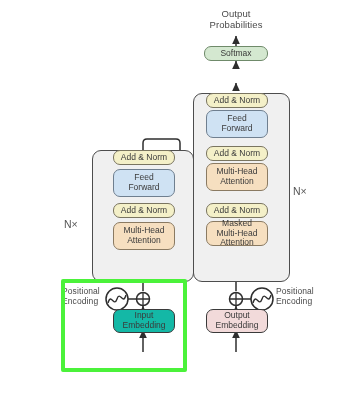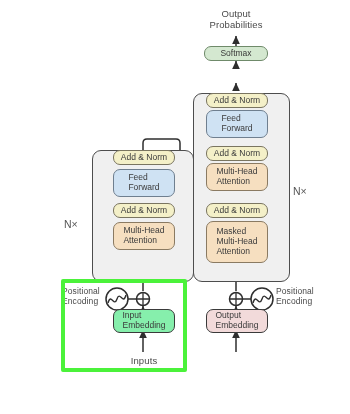--- a/index.html
+++ b/index.html
@@ -2,21 +2,21 @@
 <html><head>
 <meta charset="utf-8">
 <style>
   html,body{margin:0;padding:0;background:#ffffff;}
   body{width:350px;height:414px;position:relative;overflow:hidden;
        font-family:"Liberation Sans","DejaVu Sans",sans-serif;color:#3a3a3a;}
   #diagram{position:absolute;left:0;top:0;width:350px;height:414px;}
   .lbl{position:absolute;text-align:center;line-height:1.18;color:#4a4a4a;
        white-space:pre-line;letter-spacing:.1px;}
   .box{position:absolute;box-sizing:border-box;display:flex;align-items:center;
-       justify-content:center;line-height:1.15;border-radius:7px;}
+       justify-content:center;text-align:center;line-height:1.15;border-radius:7px;}
   .panel{position:absolute;box-sizing:border-box;background:#f0f0f0;
          border:1.3px solid #4d4d4d;border-radius:9px;}
   .greenbox{position:absolute;box-sizing:border-box;background:transparent;
             border:4px solid #4bf23a;border-radius:2px;}
   .nx{position:absolute;font-size:10.5px;color:#555;}
   svg{position:absolute;left:0;top:0;overflow:visible;}
 </style>
 </head>
 <body>
 
@@ -153,47 +153,46 @@
 
   <div class="box" style="left:206px;top:163px;width:62px;height:28px;background:#f6dfc0;
               border:1.3px solid #8a7a62;font-size:8.5px;white-space:pre-line;">
     <span>Multi-Head
 Attention</span>
   </div>
 
   <div class="box" style="left:206px;top:203px;width:62px;height:15px;background:#f4f0c8;
               border:1.3px solid #7a7560;font-size:8.5px;">Add &amp; Norm</div>
 
-  <div class="box" style="left:206px;top:221px;width:62px;height:42px;background:#f6dfc0;
+  <div class="box" style="left:206px;top:221px;width:62px;height:25px;background:#f6dfc0;
               border:1.3px solid #8a7a62;font-size:8.5px;white-space:pre-line;">
     <span>Masked
 Multi-Head
 Attention</span>
   </div>
 
   <div class="box" style="left:204px;top:46px;width:64px;height:15px;background:#d4e8d0;
               border:1.3px solid #6f8a6a;font-size:8.5px;">Softmax</div>
 
 
-  <div class="box" style="left:113px;top:309px;width:62px;height:24px;background:#86efac;
+  <div class="box" style="left:113px;top:309px;width:62px;height:24px;background:#14b8a6;
               border:1.6px solid #3a3a3a;font-size:8.5px;white-space:pre-line;">
     <span>Input
 Embedding</span>
   </div>
 
   <div class="box" style="left:206px;top:309px;width:62px;height:24px;background:#f2dada;
               border:1.6px solid #3a3a3a;font-size:8.5px;white-space:pre-line;">
     <span>Output
 Embedding</span>
   </div>
 
   <div class="lbl" style="left:186px;top:8px;width:100px;font-size:9.5px;">Output
 Probabilities</div>
 
-  <div class="lbl" style="left:108px;top:355px;width:72px;font-size:9.5px;">Inputs</div>
 
 
   <div class="lbl" style="left:62px;top:286px;width:46px;font-size:8.5px;text-align:left;">Positional
 Encoding</div>
 
   <div class="lbl" style="left:276px;top:286px;width:60px;font-size:8.5px;text-align:left;">Positional
 Encoding</div>
 
   <div class="nx" style="left:64px;top:218px;">N×</div>
 

